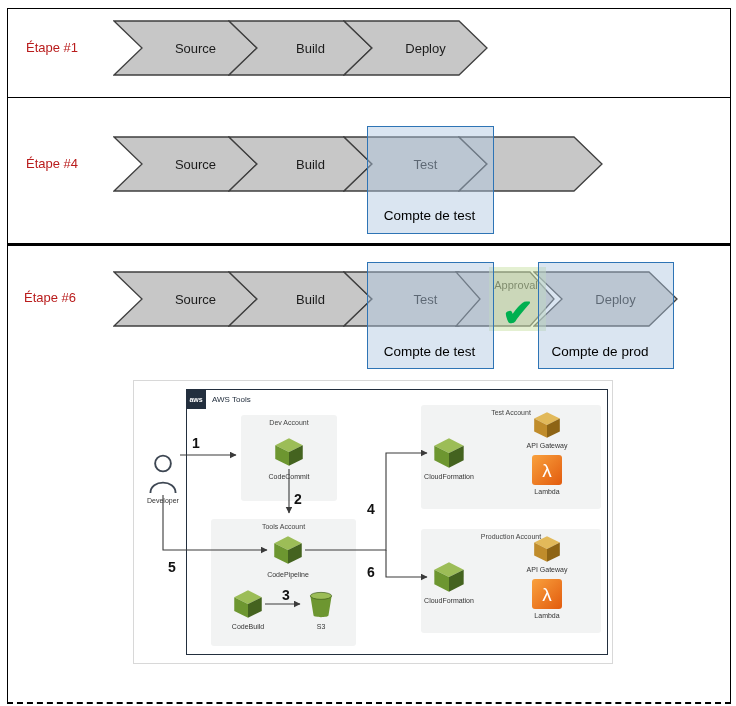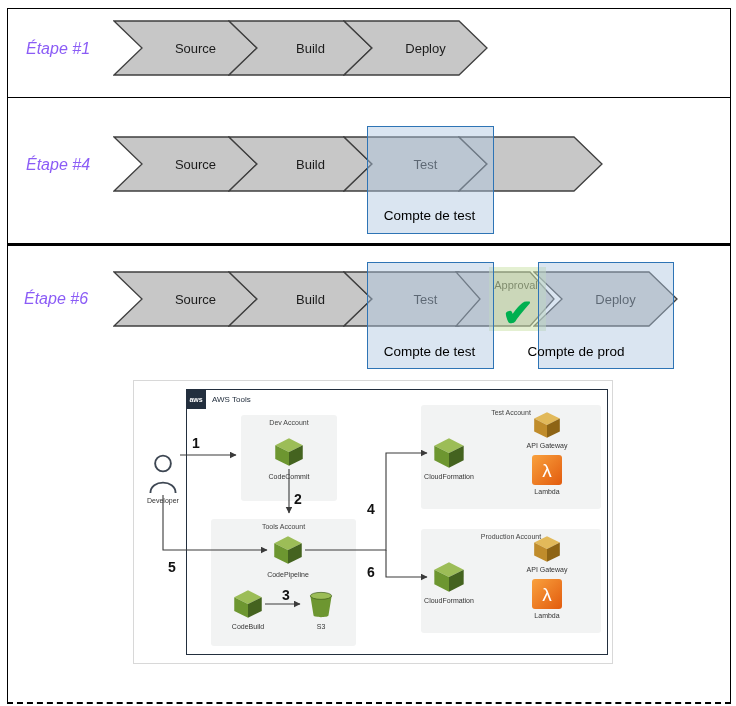--- a/index.html
+++ b/index.html
@@ -2,21 +2,21 @@
 <html style="--chevron_fill: #c7c7c7; --chevron_stroke: #3f3f3f; --accent_blue: #2e74b5; --check_green: #00b050; --aws_dark: #232f3e;"><head>
 <meta charset="utf-8">
 <style>
   html,body{margin:0;padding:0;}
   body{width:736px;height:706px;position:relative;background:#fff;overflow:hidden;
        font-family:"Liberation Sans",sans-serif;}
   .section{position:absolute;left:7px;width:722px;background:#fff;border:1px solid #000;}
   #sec1{top:8px;height:90px;}
   #sec2{top:97px;height:147px;}
   #sec3{top:243px;height:456px;border-top:3px solid #000;border-bottom:2px dashed #000;}
-  .stage-label{position:absolute;font-size:16px;color:#8b5cf6;font-style:italic;}
+  .stage-label{position:absolute;font-size:13px;color:#b91c1c;}
   .chevron{position:absolute;}
   .chevron svg{display:block;position:absolute;left:0;top:0;}
   .chev{fill:var(--chevron_fill,#c7c7c7);stroke:var(--chevron_stroke,#3f3f3f);stroke-width:1.3;}
   .lbl{position:absolute;left:24px;right:4px;top:0;height:100%;display:flex;align-items:center;
        justify-content:center;font-size:13px;color:#1c1c1c;}
   .lbl-top{position:absolute;left:24px;right:2px;top:8px;font-size:11px;color:#1c1c1c;text-align:center;}
   .overlay{position:absolute;background:rgba(174,197,224,0.45);border:1px solid var(--accent_blue,#2e74b5);}
   .overlay-label{position:absolute;font-family:Liberation Sans, sans-serif;font-size:13.5px;color:#000;text-align:center;}
   .greenbox{position:absolute;background:rgba(205,227,173,0.55);}
   .check{position:absolute;color:var(--check_green,#00b050);font-size:38px;line-height:1;font-weight:bold;}
@@ -152,21 +152,21 @@
       </svg>
     <span class="lbl">Deploy</span>
   </div>
 
   <div class="greenbox" style="left:489px;top:267px;width:57px;height:64px"></div>
   <span class="check" style="left:502px;top:294px">✔</span>
 
   <div class="overlay" style="left:367px;top:262px;width:125px;height:105px"></div>
   <span class="overlay-label" style="left:367px;top:344px;width:125px">Compte de test</span>
   <div class="overlay" style="left:538px;top:262px;width:134px;height:105px"></div>
-  <span class="overlay-label" style="left:514px;top:344px;width:124px">Compte de prod</span>
+  <span class="overlay-label" style="left:538px;top:344px;width:124px">Compte de prod</span>
 
   <div class="dg">
     <div class="frame"></div>
     <div class="logo">aws</div>
     <span class="cloudlbl">AWS Tools</span>
 
     <svg style="left:14px;top:72px" width="30" height="42" viewBox="0 0 28 40">
         <use href="#person"></use>
       </svg>
     <span class="iconlbl" style="left:2px;top:116px;width:54px">Developer</span>

